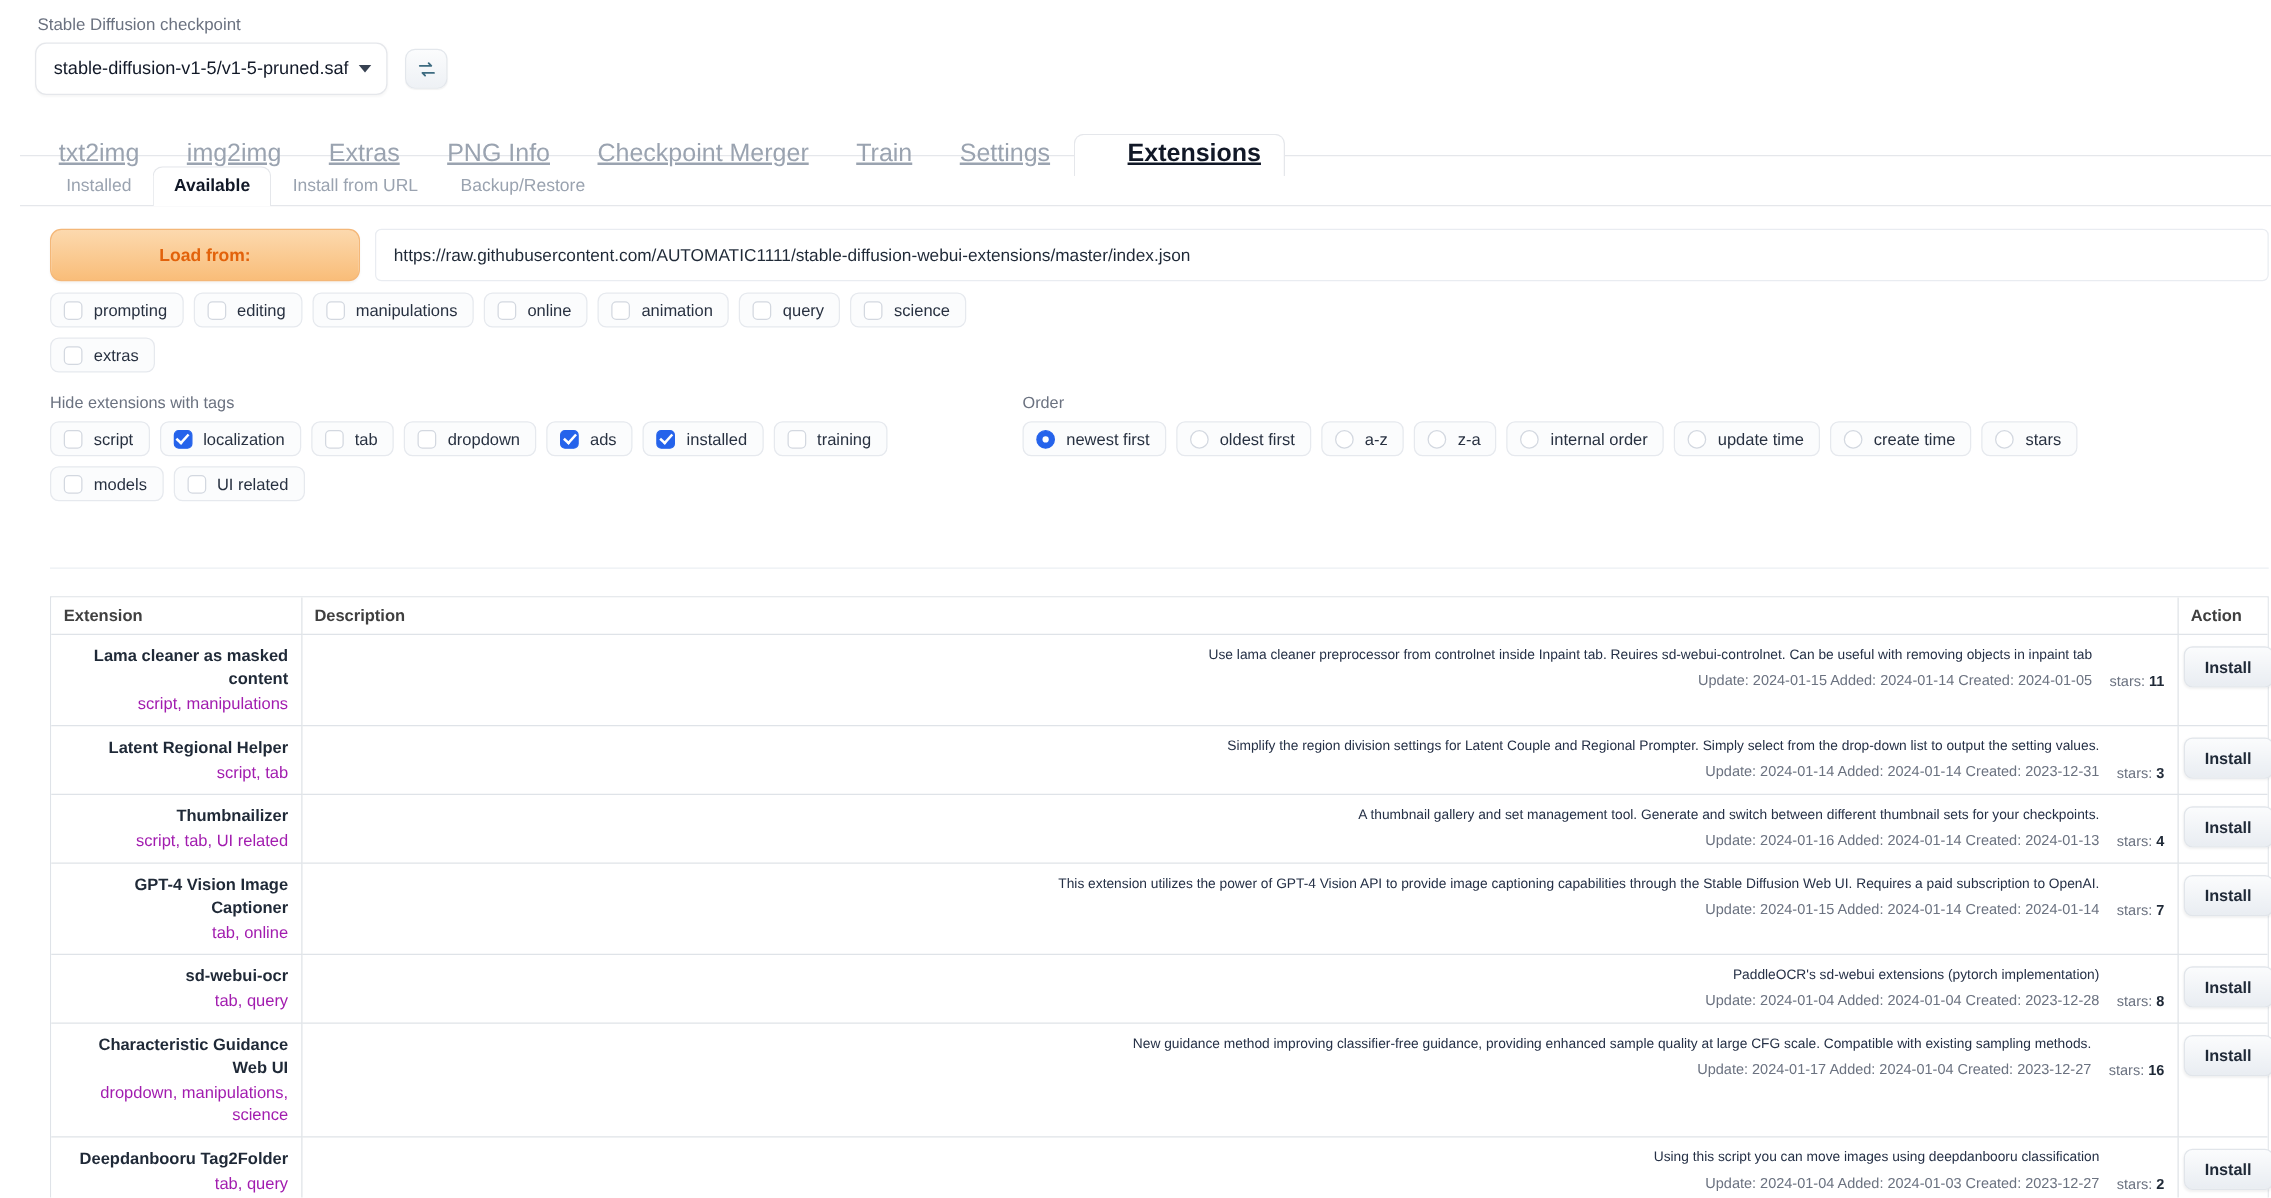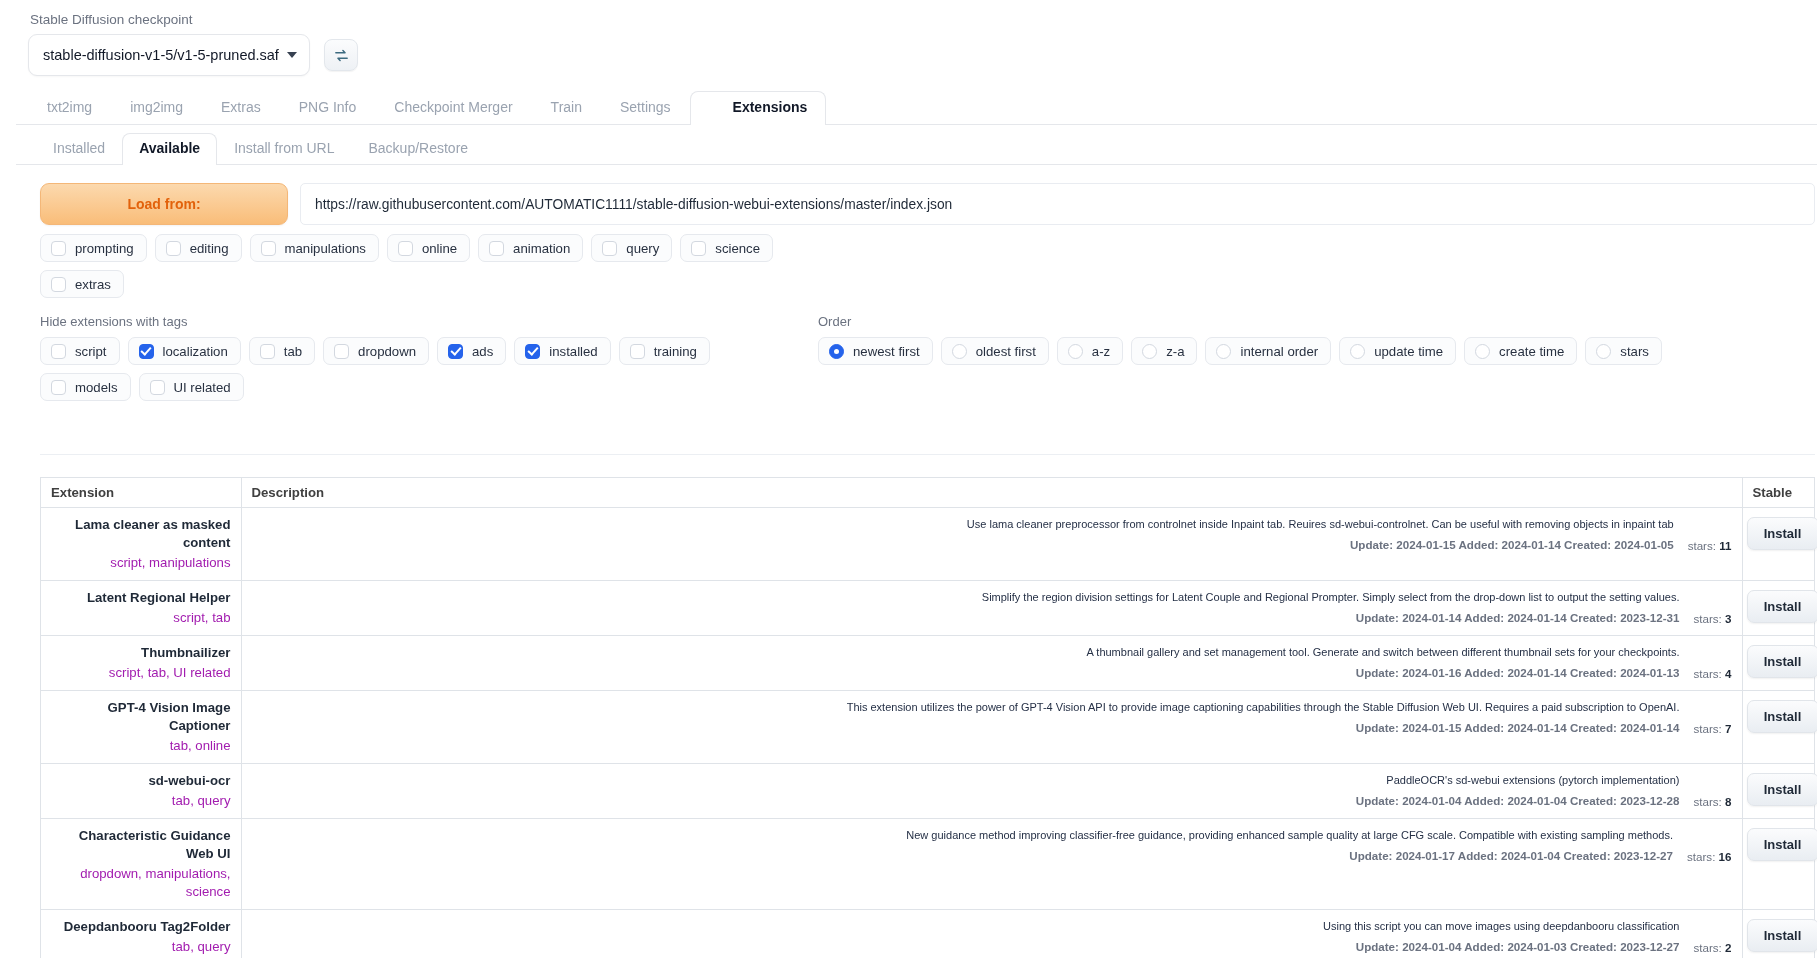--- a/index.html
+++ b/index.html
@@ -44,24 +44,24 @@
   }
 
   
   .tabbar {
     margin-top: 16px; padding-left: 12px;
     border-bottom: 1px solid #e5e7eb;
     display: flex; align-items: flex-end; gap: 0;
     height: 33px;
   }
   .tab {
-    font-size: 14px; color: #9aa3b0;
+    font-size: 20px; color: #9aa3b0;
     padding: 6px 18px 8px 18px; line-height: 19px;
     border: 1px solid transparent; border-bottom: none;
-    position: relative; top: 1px; white-space: nowrap;
+    position: relative; top: 17px; white-space: nowrap; text-decoration: underline;
   }
   .tab.active {
     color: #111827; font-weight: 600;
     background: #fff;
     border-color: #e5e7eb;
     border-top-left-radius: 8px; border-top-right-radius: 8px; padding-left: 42px;
   }
 
   
   .subtabbar {
@@ -152,21 +152,21 @@
   td {
     vertical-align: top; border-right: 1px solid #dfe3e8;
     border-bottom: 1px solid #dfe3e8; padding: 8px 10px; background: #fff; text-align: right;
   }
   td:last-child { border-right: none; }
   .col-ext { width: 200px; }
   .col-act { width: 72px; }
   .ext-name { font-size: 13.2px; font-weight: 700; color: #1f2937; line-height: 18px; }
   .ext-tags { font-size: 13.2px; color: #a21caf; line-height: 18px; margin-top: 2px; }
   .desc-main { font-size: 11px; color: #253046; line-height: 17px; }
-  .desc-meta { font-size: 11.6px; color: #6b7280; line-height: 16px; margin-top: 4px; font-weight: bold; }
+  .desc-meta { font-size: 11.6px; color: #6b7280; line-height: 16px; margin-top: 4px; }
   .desc-flex { display: flex; align-items: flex-end; }
   .desc-body { flex: 1; min-width: 0; }
   .stars {
     font-size: 11.6px; color: #6b7280; white-space: nowrap;
     padding-left: 14px; padding-bottom: 1px;
   }
   .stars b { color: #1f2937; font-weight: 700; }
   .install-btn {
     width: 72px; height: 33px; border-radius: 7px;
     border: 1px solid #e1e5ea; background: linear-gradient(180deg,#fbfcfd,#e9edf2);
@@ -343,21 +343,21 @@
   </div>
 
   <div class="spacer-panel"></div>
 
   <div class="table-wrap">
     <table>
       <thead>
         <tr>
           <th class="col-ext">Extension</th>
           <th>Description</th>
-          <th class="col-act">Stable</th>
+          <th class="col-act">Action</th>
         </tr>
       </thead>
       <tbody id="tbody">
           <tr>
             <td class="col-ext">
               <div class="ext-name">Lama cleaner as masked content</div>
               <div class="ext-tags">script, manipulations</div>
             </td>
             <td>
               <div class="desc-flex">

